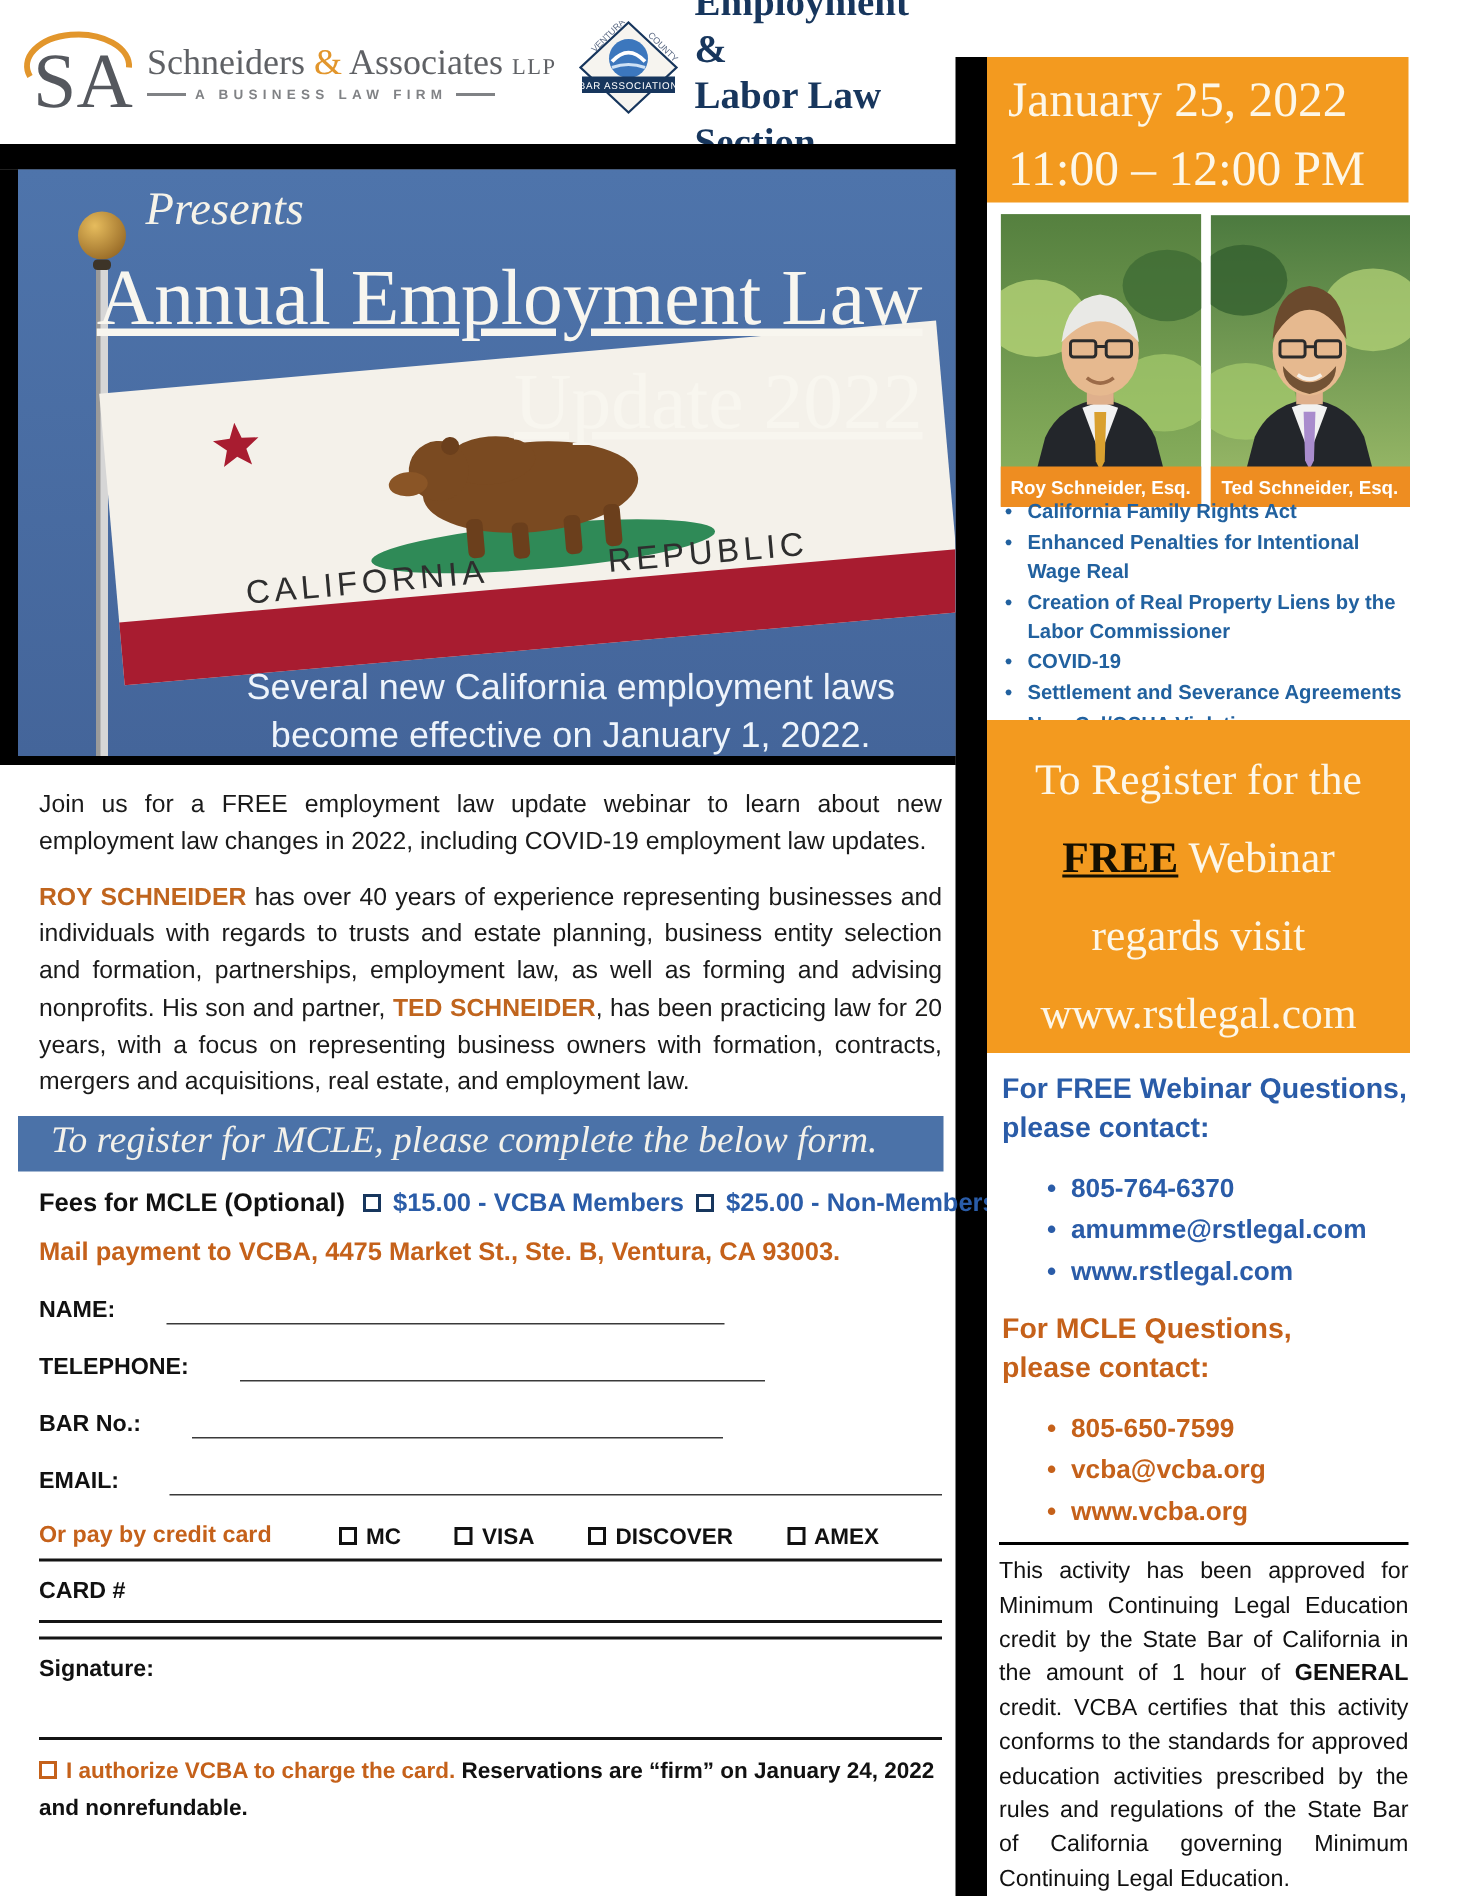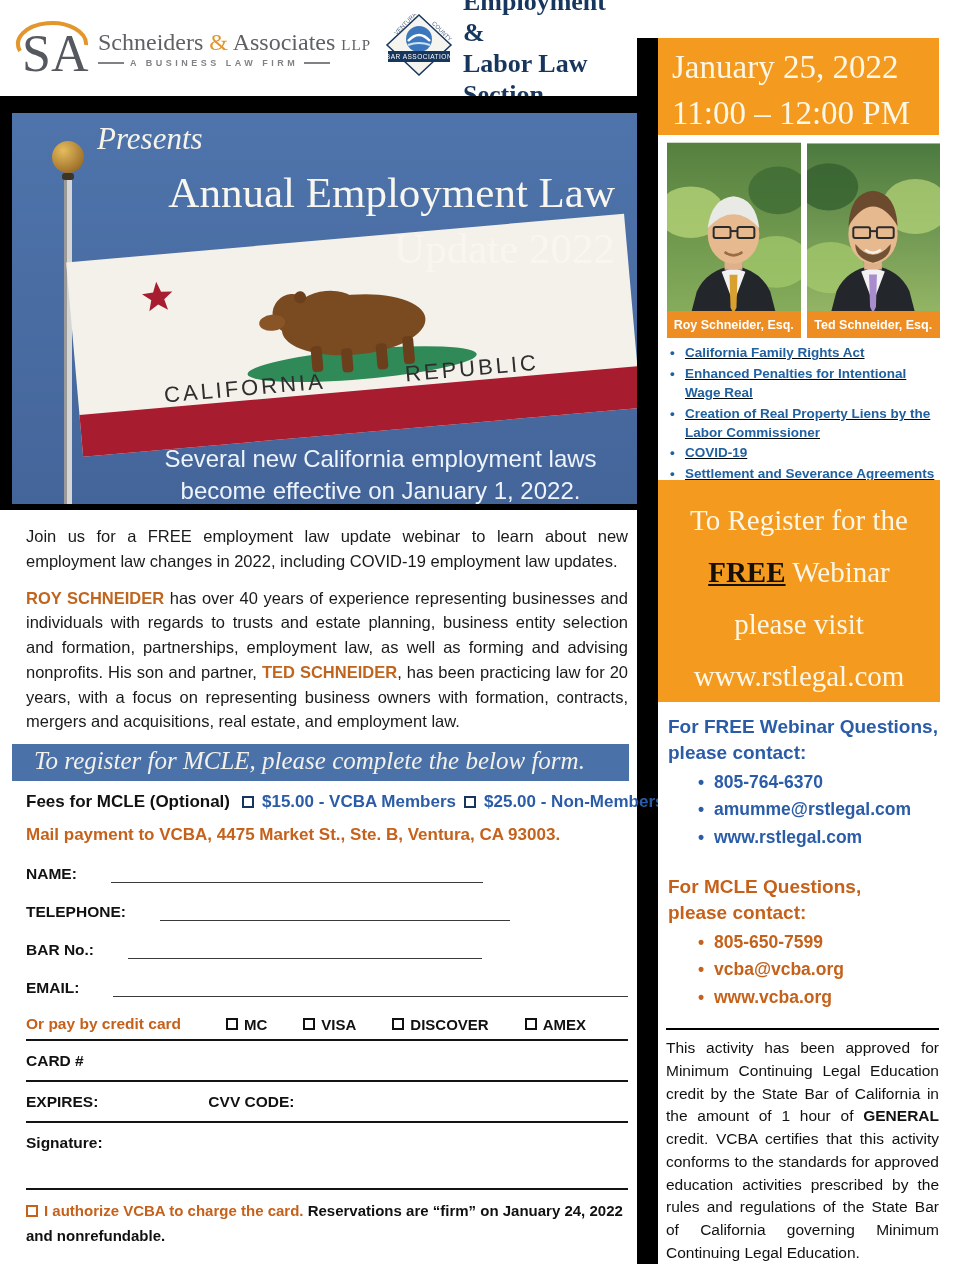--- a/index.html
+++ b/index.html
@@ -26,21 +26,21 @@
   .divider-bar  { position:absolute; left:637px; top:38px; width:21px; height:1226px; background:#000; }
 
   
   .banner { position:absolute; left:0; top:113px; width:637px; height:397px; background:#000;
             border-left:12px solid #000; border-bottom:6px solid #000; }
   .banner-inner { position:relative; width:625px; height:391px; background:#4a6da3; overflow:hidden; }
   .banner-inner svg.flag { position:absolute; left:0; top:0; }
   .presents { position:absolute; left:85px; top:8px; font-family:"Liberation Serif", serif;
               font-style:italic; font-size:31px; color:#f6f3e9; }
   .banner-title { position:absolute; right:22px; top:52px; text-align:right;
-                  font-family:"Liberation Serif", serif; font-size:43px; line-height:1.3; color:#f8f6ef; }
+                  font-family:"Liberation Serif", serif; font-size:53px; line-height:1.3; color:#f8f6ef;text-decoration:underline; }
   .banner-caption { position:absolute; left:120px; right:8px; top:330px; text-align:center;
                     font-size:24px; line-height:1.35; color:#eef4fb; }
 
   
   .body-col { position:absolute; left:0; top:514px; width:637px; padding:10px 9px 0 26px; }
   .para { font-size:16.5px; line-height:1.5; color:#1a1a1a; text-align:justify; }
   .intro { margin-bottom:12px; }
   .bio   { margin-bottom:10px; }
   .orange-strong { color:#c0651e; font-weight:bold; }
 
@@ -80,36 +80,36 @@
   .datebox { position:absolute; left:0; top:38px; width:281px; height:97px; background:#f39a1f;
              color:#fdf7e8; font-family:"Liberation Serif", serif; font-size:33px; line-height:1.4;
              padding:6px 0 0 14px; }
   .photos { position:absolute; left:9px; top:142px; width:273px; height:196px; display:flex; gap:6px; }
   .photo { position:relative; flex:1; overflow:hidden; }
   .photo svg { display:block; }
   .photo-caption { position:absolute; left:0; right:0; bottom:0; height:27px; background:#ee8d21;
                    color:#fff; font-size:12.5px; font-weight:bold; display:flex; align-items:center;
                    justify-content:center; }
 
-  .topics { position:absolute; left:10px; top:344px; width:276px; list-style:none;text-decoration:underline; }
+  .topics { position:absolute; left:10px; top:332px; width:276px; list-style:none; }
   .topics li { position:relative; padding-left:17px; font-size:13.5px; font-weight:600;
                color:#21619f; line-height:1.4; margin-bottom:2px; }
   .topics li:before { content:"•"; position:absolute; left:2px; top:0; color:#21619f; }
 
   .registerbox { position:absolute; left:0; top:480px; width:282px; height:222px; background:#f39a1f;
                  text-align:center; font-family:"Liberation Serif", serif; color:#fdf7e8;
                  font-size:29px; padding-top:14px; }
   .registerbox .rline { line-height:52px; }
   .free { color:#151001; font-weight:bold; text-decoration:underline; }
 
   .contact { position:absolute; left:10px; width:280px; }
   .contact.webinar { top:714px; color:#2a5ca8; }
   .contact.mcle    { top:874px; color:#c5611a; }
   .contact-heading { font-size:19px; font-weight:bold; line-height:1.35; }
-  .contact-items { list-style:none; margin-top:4px; }
+  .contact-items { list-style:none; margin-top:14px; }
   .contact-items li { position:relative; padding-left:16px; margin-left:30px; font-size:17.5px;
                       font-weight:bold; line-height:1.55; }
   .contact-items li:before { content:"•"; position:absolute; left:0; top:0; }
 
   .approval { position:absolute; left:8px; top:1028px; width:273px; border-top:2.5px solid #000;
               border-bottom:2.5px solid #000; padding:7px 0 9px; font-size:15.5px; line-height:1.47;
               text-align:justify; color:#111; }
   .approval b { font-weight:bold; }
 </style>
 </head>
@@ -250,24 +250,20 @@
         <span>AMEX</span>
       </span>
     </div>
     <div class="thick"></div>
 
     <div class="cc-line">
       <span class="cc-label">CARD #</span>
     </div>
     <div class="thick"></div>
 
-    <div class="cc-line">
-      <span class="cc-label">EXPIRES:</span>
-      <span class="cc-label cvv-gap">CVV CODE:</span>
-    </div>
     <div class="thick"></div>
 
     <div class="cc-line">
       <span class="cc-label">Signature:</span>
     </div>
     <div class="sig-space"></div>
     <div class="thick"></div>
 
     <p class="auth-row"><span class="cb o"></span><span class="auth-orange">I authorize VCBA to charge the card.</span><span> Reservations are “firm” on January 24, 2022 and nonrefundable.</span></p>
   </div>
@@ -338,21 +334,21 @@
       <li>Enhanced Penalties for Intentional Wage Real</li>
       <li>Creation of Real Property Liens by the Labor Commissioner</li>
       <li>COVID-19</li>
       <li>Settlement and Severance Agreements</li>
       <li>New Cal/OSHA Violations</li>
     </ul>
 
     <div class="registerbox">
       <div class="rline">To Register for the</div>
       <div class="rline"><span class="free">FREE</span><span> Webinar</span></div>
-      <div class="rline">please visit</div>
+      <div class="rline">regards visit</div>
       <div class="rline">www.rstlegal.com</div>
     </div>
 
     <div class="contact webinar">
       <div class="contact-heading">
         <div>For FREE Webinar Questions,</div>
         <div>please contact:</div>
       </div>
       <ul class="contact-items">
         <li>805-764-6370</li>

